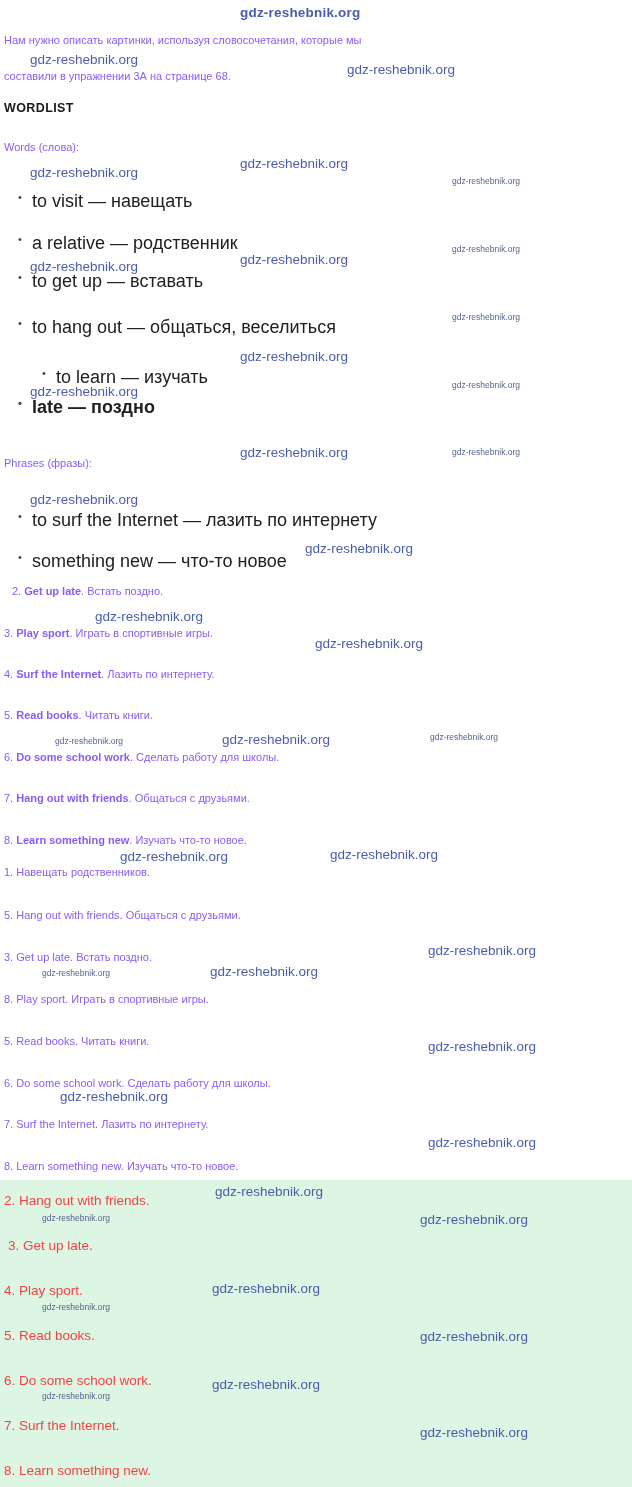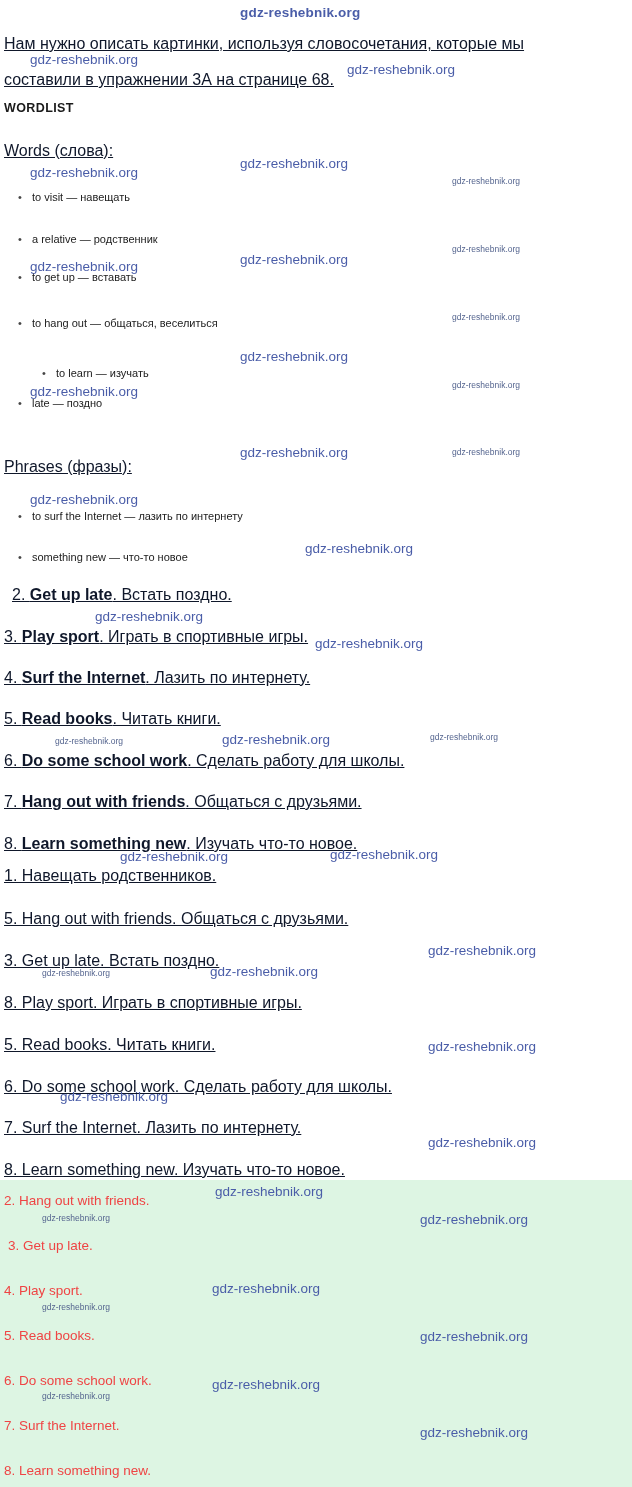--- a/index.html
+++ b/index.html
@@ -22,39 +22,38 @@
     white-space: nowrap;
     pointer-events: none;
   }
   .wm.big   { font-size: 13.5px; color: #4a5da8; }
   .wm.small { font-size: 8.5px;  color: #55658f; }
   .wm.title { font-size: 13.5px; color: #4a5da8; font-weight: 700; letter-spacing: .2px; }
 
   
   .txt {
     position: absolute;
-    font-size: 16px;
+    font-size: 11px;
     line-height: 1.35;
-    color: #0f172a;
-    white-space: nowrap;
-    text-decoration: underline;
+    color: #8b5cf6;
+    white-space: nowrap;
   }
   .b { font-weight: 700; }
 
   .heading {
     position: absolute;
     font-size: 12.5px;
     font-weight: 700;
     letter-spacing: .4px;
     color: #1a1a1a;
   }
 
   .bullet {
     position: absolute;
-    font-size: 11px;
+    font-size: 18px;
     color: #212121;
     white-space: nowrap;
   }
   .bullet::before {
     content: "•";
     position: absolute;
     left: -14px;
     top: 0;
     font-size: 11px;
     color: #444;
@@ -106,21 +105,21 @@
 <div class="bullet" style="left:32px; top:271px;">to get up — вставать</div>
 
 <div class="wm small" style="left:452px; top:312px;">gdz-reshebnik.org</div>
 <div class="bullet" style="left:32px; top:317px;">to hang out — общаться, веселиться</div>
 
 <div class="wm big" style="left:240px; top:349px;">gdz-reshebnik.org</div>
 <div class="bullet" style="left:32px; top:367px;margin-left:24px;">to learn — изучать</div>
 
 <div class="wm small" style="left:452px; top:380px;">gdz-reshebnik.org</div>
 <div class="wm big" style="left:30px;  top:384px;">gdz-reshebnik.org</div>
-<div class="bullet" style="left:32px; top:397px;">late — поздно</div>
+<div class="bullet" style="left:32px; top:397px;font-weight:bold;">late — поздно</div>
 
 <div class="wm big" style="left:240px; top:445px;">gdz-reshebnik.org</div>
 <div class="wm small" style="left:452px; top:447px;">gdz-reshebnik.org</div>
 
 <div class="txt" style="left:4px; top:456px;">Phrases (фразы):</div>
 
 <div class="wm big" style="left:30px; top:492px;">gdz-reshebnik.org</div>
 
 <div class="bullet" style="left:32px; top:510px;">to surf the Internet — лазить по интернету</div>
 

